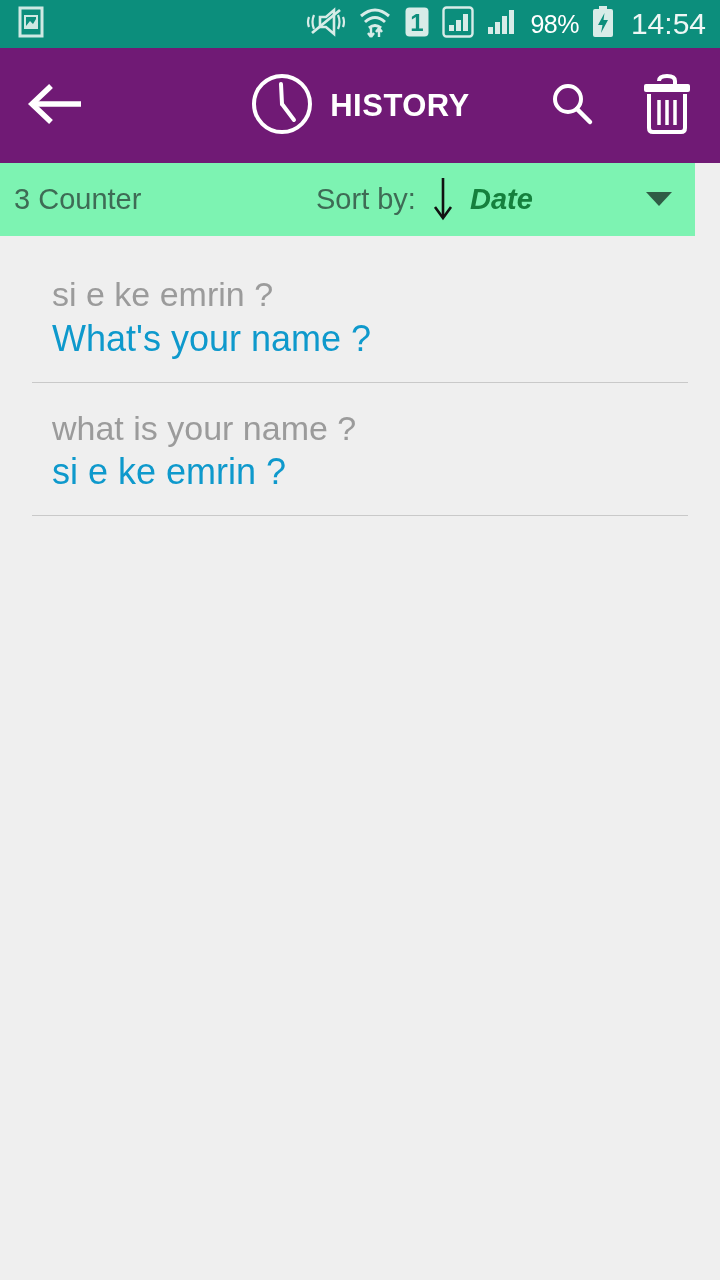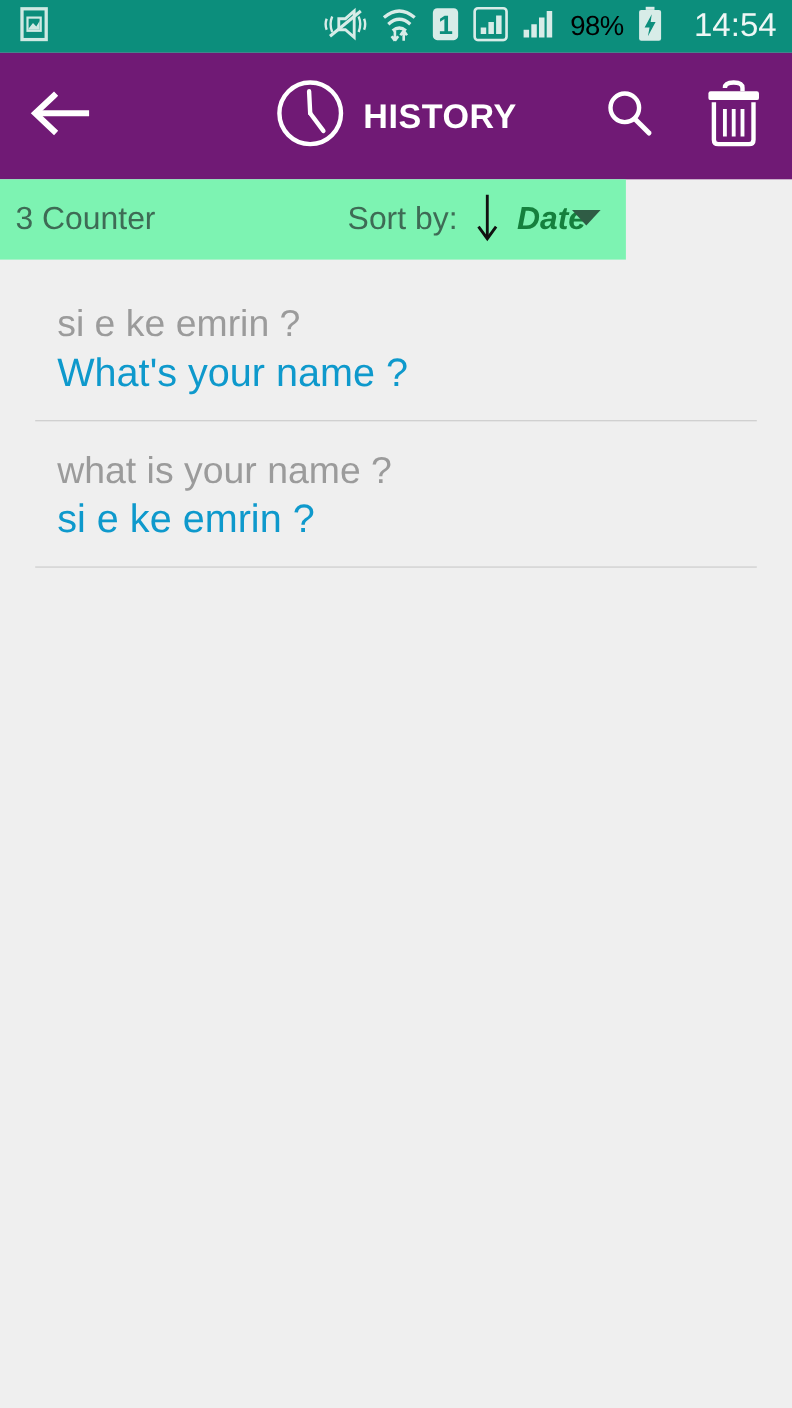--- a/index.html
+++ b/index.html
@@ -24,32 +24,32 @@
   }
   #status-left { display: flex; align-items: center; }
   #status-right {
     margin-left: auto;
     display: flex;
     align-items: center;
     gap: 12px;
   }
   .sb-icon { display: block; }
   #battery-pct {
-    color: #000000;
+    color: #ffffff;
     font-size: 25px;
     font-weight: 400;
     letter-spacing: -0.5px;
     line-height: 1;
   }
   #status-clock {
     color: #eef7f5;
     font-size: 30px;
     line-height: 1;
     letter-spacing: 0px;
-    margin-left: 16px;
+    margin-left: 4px;
   }
 
   
   #toolbar {
     position: relative;
     width: 720px;
     height: 115px;
     background: #701a75;
   }
   #back-button {
@@ -87,21 +87,21 @@
     position: absolute;
     right: 14px; top: 0;
     width: 78px; height: 115px;
     display: flex; align-items: center; justify-content: center;
     cursor: pointer;
   }
 
   
   #sort-bar {
     position: relative;
-    width: 569px;
+    width: 695px;
     height: 73px;
     background: #7df3b2;
     display: flex;
     align-items: center;
   }
   #counter-label {
     position: absolute;
     left: 14px;
     color: #3e6b55;
     font-size: 29px;

